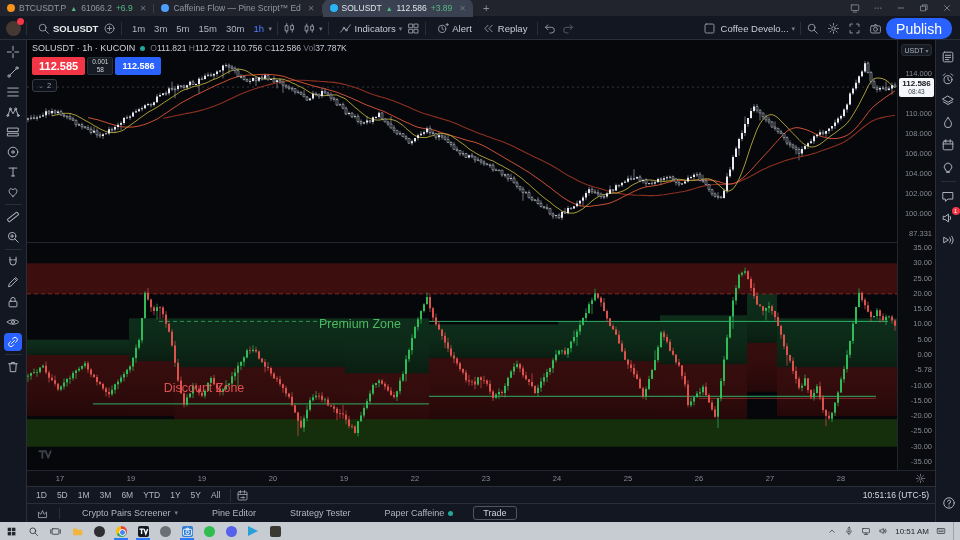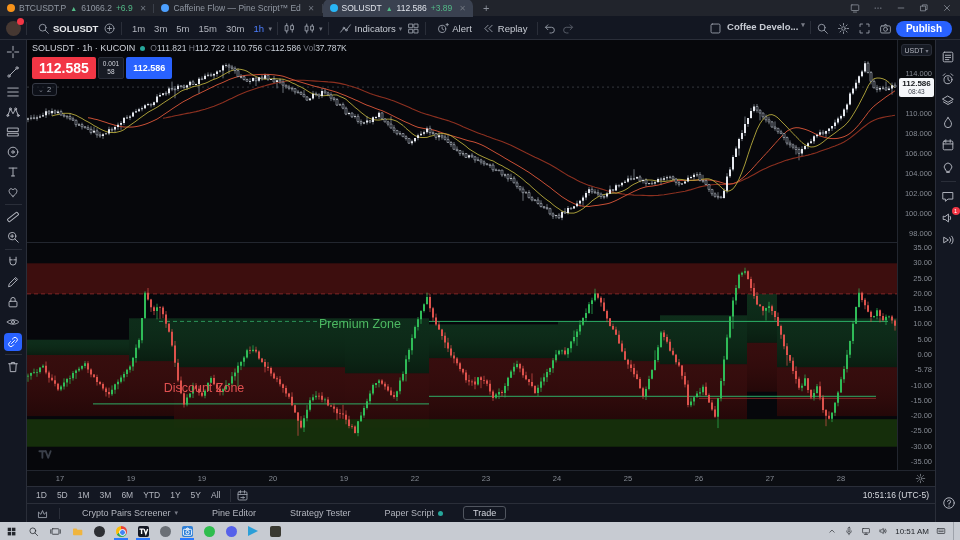--- a/index.html
+++ b/index.html
@@ -24,21 +24,21 @@
     display:flex;align-items:center;font-size:9.5px;color:#c8ccd4;}
   .vsep{width:1px;height:13px;background:#2a2e39;margin:0 5px;flex:0 0 auto;}
   .avatar{width:15px;height:15px;border-radius:50%;background:#463832;margin-left:6px;position:relative;flex:0 0 auto;}
   .avatar .badge{position:absolute;right:-3px;top:-3px;width:7px;height:7px;border-radius:50%;background:#f23645;
     color:#fff;font-size:5px;display:flex;align-items:center;justify-content:center;}
   .tbtn{display:flex;align-items:center;gap:3px;padding:0 5px;white-space:nowrap;}
   .symbol{font-weight:bold;color:#e8eaed;}
   .tf{padding:0 4.5px;color:#b2b5be;}
   .tf.active{color:#4d7fff;}
   .chev{font-size:7px;color:#787b86;}
-  .publish{background:#2962ff;color:#fff;border-radius:10px;padding:2.5px 10px;font-size:10px;margin:0 8px 0 4px;}
+  .publish{background:#2962ff;color:#fff;border-radius:10px;padding:2.5px 10px;font-size:14px;margin:0 8px 0 4px;}
   .layoutname{color:#c8ccd4;}
   
   .leftrail{position:absolute;left:0;top:40px;width:27px;height:482px;background:#131722;border-right:1px solid #2a2e39;
     display:flex;flex-direction:column;align-items:center;padding-top:2px;}
   .lr{width:27px;height:20px;display:flex;align-items:center;justify-content:center;color:#b2b5be;}
   .lr svg{width:14px;height:14px;}
   .lr.active{color:#fff;}
   .lr.active .wrap{background:#2962ff;border-radius:4px;width:18px;height:18px;display:flex;align-items:center;justify-content:center;}
   .lr .wrap{display:flex;align-items:center;justify-content:center;}
   .lrsep{width:17px;height:1px;background:#2a2e39;margin:2px 0;}
@@ -72,21 +72,21 @@
     display:flex;align-items:center;font-size:8.5px;color:#b2b5be;}
   .rng{padding:0 5px;}
   .clock{margin-left:auto;margin-right:6px;color:#d8dbe0;font-size:8.5px;}
   
   .legend{position:absolute;left:5px;top:3px;z-index:5;}
   .lrow1{display:flex;align-items:center;gap:5px;font-size:9px;color:#d1d4dc;white-space:nowrap;}
   .statusdot{width:5px;height:5px;border-radius:50%;background:#26a69a;}
   .ohlc{font-size:8.5px;color:#c7cdd6;}
   .ohlc .k{color:#787b86;}
   .qrow{display:flex;align-items:stretch;gap:2px;margin-top:4px;}
-  .qbid{background:#f23645;color:#fff;font-weight:bold;font-size:14px;border-radius:2px;padding:3px 7px;display:flex;align-items:center;}
+  .qbid{background:#f23645;color:#fff;font-weight:bold;font-size:11px;border-radius:2px;padding:3px 7px;display:flex;align-items:center;}
   .qmid{background:#171b24;border:1px solid #2a2e39;border-radius:2px;color:#d1d4dc;font-size:6.5px;
     display:flex;flex-direction:column;align-items:center;justify-content:center;padding:0 4px;line-height:1.2;}
   .qask{background:#2962ff;color:#fff;font-weight:bold;font-size:9px;border-radius:2px;padding:3px 7px;display:flex;align-items:center;}
   .collapse{display:inline-flex;align-items:center;gap:3px;margin-top:4px;border:1px solid #363a45;border-radius:3px;
     color:#9aa0ab;font-size:7.5px;padding:1px 5px;background:rgba(19,23,34,.6);}
   .wm{position:absolute;left:7px;bottom:6px;color:#3a3f49;z-index:4;}
   .wm svg{width:22px;height:15px;}
   
   .footer{position:absolute;left:27px;top:503px;width:908px;height:19px;background:#131722;border-top:1px solid #2a2e39;
     display:flex;align-items:center;font-size:9px;color:#b2b5be;}
@@ -267,21 +267,21 @@
           <path d="M3.5 6.5h7a3.5 3.5 0 0 1 0 7h-2"></path>
           <path d="M6 3.5l-3 3 3 3"></path>
         </svg>
       </span>
     <span class="i" style="margin-left:6px;opacity:.55;">
         <svg viewBox="0 0 16 16" fill="none" stroke="currentColor" stroke-width="1.1" stroke-linecap="round" stroke-linejoin="round">
           <path d="M12.5 6.5h-7a3.5 3.5 0 0 0 0 7h2"></path>
           <path d="M10 3.5l3 3-3 3"></path>
         </svg>
       </span>
-    <div style="margin-left:auto;display:flex;font-weight:bold;">
+    <div style="margin-left:auto;display:flex;align-items:center;">
       <span class="i">
           <svg viewBox="0 0 16 16" fill="none" stroke="currentColor" stroke-width="1.1" stroke-linecap="round" stroke-linejoin="round">
             <rect x="2.5" y="2.5" width="11" height="11" rx="1.5"></rect>
           </svg>
         </span>
       <span class="layoutname" style="margin-left:5px;">Coffee Develo...</span>
       <span class="chev" style="margin-left:3px;">▾</span>
       <div class="vsep"></div>
       <span class="i">
           <svg viewBox="0 0 16 16" fill="none" stroke="currentColor" stroke-width="1.1" stroke-linecap="round" stroke-linejoin="round">
@@ -610,21 +610,21 @@
         <div class="p">112.586</div>
         <div class="cd">08:43</div>
       </div>
     <div class="ptick" style="top: 33px;">114.000</div>
         <div class="ptick" style="top: 73px;">110.000</div>
         <div class="ptick" style="top: 93px;">108.000</div>
         <div class="ptick" style="top: 113px;">106.000</div>
         <div class="ptick" style="top: 133px; text-align: center;">104.000</div>
         <div class="ptick" style="top: 153px;">102.000</div>
         <div class="ptick" style="top: 173px;">100.000</div>
-        <div class="ptick" style="top: 193px;">98.000</div>
+        <div class="ptick" style="top: 193px;">87.331</div>
         <div class="ptick" style="top: 207.005px;">35.00</div>
         <div class="ptick" style="top: 222.29px;">30.00</div>
         <div class="ptick" style="top: 237.575px;">25.00</div>
         <div class="ptick" style="top: 252.86px;">20.00</div>
         <div class="ptick" style="top: 268.145px;">15.00</div>
         <div class="ptick" style="top: 283.43px;">10.00</div>
         <div class="ptick" style="top: 298.715px;">5.00</div>
         <div class="ptick" style="top: 314px;">0.00</div>
         <div class="ptick" style="top: 329.285px;">-5.78</div>
         <div class="ptick" style="top: 344.57px;">-10.00</div>
@@ -691,21 +691,21 @@
           <span>Crypto Pairs Screener</span>
           <span class="chev">▾</span>
         </div>
         <div class="ftab">
           <span>Pine Editor</span>
         </div>
         <div class="ftab">
           <span>Strategy Tester</span>
         </div>
         <div class="ftab">
-          <span>Paper Script</span>
+          <span>Paper Caffeine</span>
           <span class="dot"></span>
         </div>
         <div class="ftab boxed">
           <span>Trade</span>
         </div>
       </div>
   </div>
 
   <div class="taskbar">
     <div id="taskbar-mount" style="display:flex;align-items:center;">

